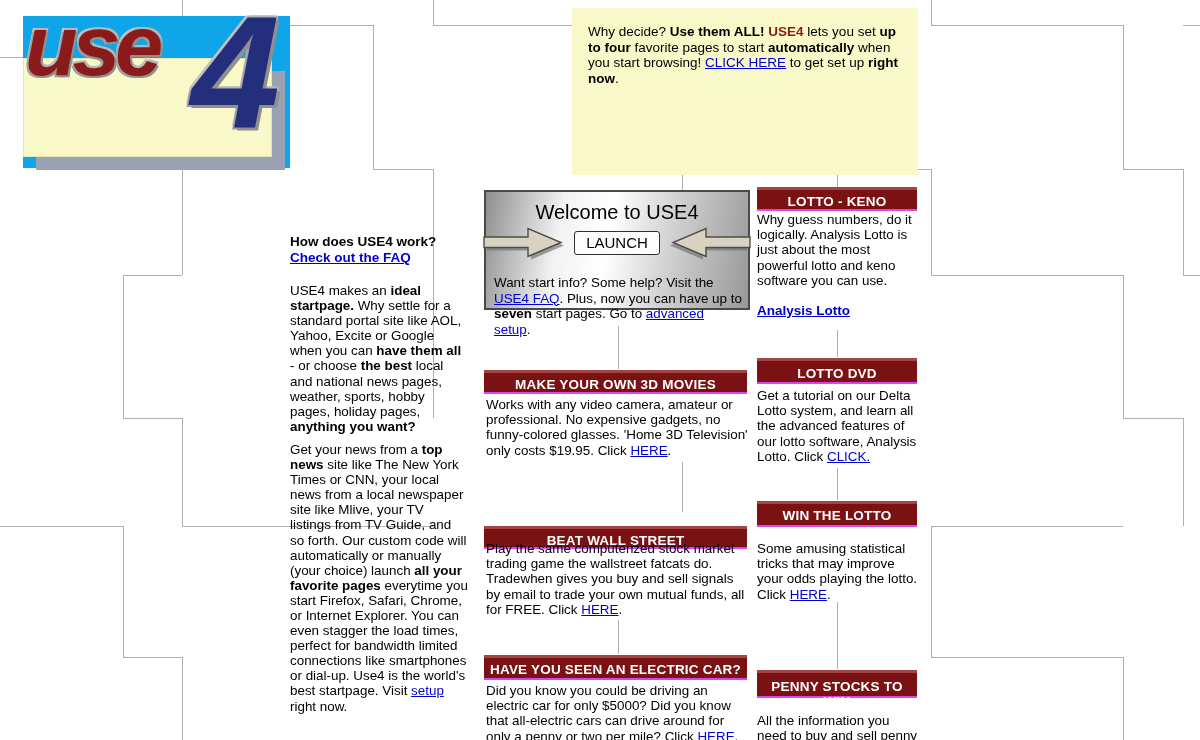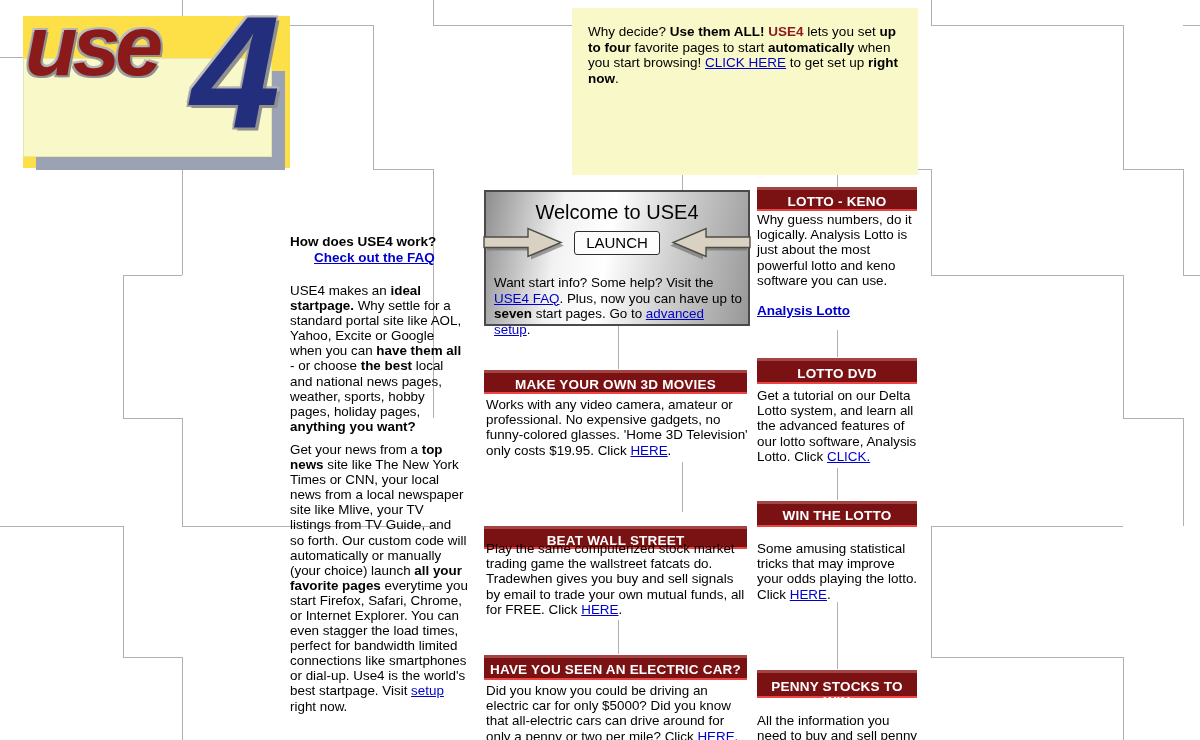--- a/index.html
+++ b/index.html
@@ -6,21 +6,21 @@
   body{
     width:1200px;height:740px;position:relative;overflow:hidden;
     background:#ffffff;
     font-family:"Liberation Sans", sans-serif;
     color:#000;
   }
   .abs{position:absolute;}
   .bgline{position:absolute;background:#b0b0b0;}
 
   
-  #logo{left:23px;top:16px;width:267px;height:152px;background:#fde047;}
+  #logo{left:23px;top:16px;width:267px;height:152px;background:#0ea5e9;}
   #logo .plate{
     position:absolute;left:0;top:42px;width:247px;height:97px;
     background:#f8f8c8;border:1px solid #e6e6b0;
     box-shadow:13px 13px 0 #9aa2b4;
   }
   #logo .word-use{
     position:absolute;left:2px;top:-14px;
     font-size:86px;font-weight:bold;font-style:italic;letter-spacing:-5px;
     color:#8b1a1a;line-height:1;
     text-shadow:2px 2px 0 #8f8f8f,-2px 2px 0 #9f9f9f,2px -2px 0 #b5b5b5,-2px -2px 0 #c0c0c0;
@@ -37,50 +37,50 @@
   #promo .head{
     margin:38px 18px 0 18px;text-align:center;
     font-size:13.5px;font-weight:bold;color:#8b1a1a;line-height:15.5px;
   }
   #promo .body{
     margin:16px 14px 0 16px;font-size:13.5px;line-height:15.5px;
   }
 
   
   #welcome{
-    left:484px;top:190px;width:266px;height:136px;box-sizing:border-box;
+    left:484px;top:190px;width:266px;height:120px;box-sizing:border-box;
     border:2px solid #4a4a4a;
     background:linear-gradient(100deg,#8e8e8e 0%,#f2f2f2 28%,#ffffff 46%,#d2d2d2 68%,#989898 100%);
   }
   #welcome .title{text-align:center;font-size:20px;margin-top:9px;}
   .arrow-row{display:flex;align-items:center;justify-content:center;gap:7px;margin-top:1px;}
   .launch-btn{
     display:inline-block;background:#fdfdfd;border:1px solid #2f2f2f;border-radius:3px;
     font-size:15px;padding:2px 11px 3px 11px;color:#000;cursor:pointer;
   }
   #welcome .note{
     margin:14px 6px 0 8px;font-size:13.4px;line-height:15.5px;
   }
 
   
   .redbar{
     box-sizing:border-box;color:#fff;font-weight:bold;font-size:13.5px;
     text-align:center;letter-spacing:.2px;
     background:#7a1113;
-    border-top:3px solid #a34545;border-bottom:2px solid #ef4444;
+    border-top:3px solid #a34545;border-bottom:2px solid #d946ef;
     padding-top:4px;
   }
   .sec-text{font-size:13.4px;line-height:15.2px;}
 
   .center-link{font-weight:bold;font-size:13.5px;}
 
   
   #leftcol{left:290px;top:234px;width:178px;}
   #leftcol .q{font-size:13.5px;font-weight:bold;line-height:15.5px;}
-  #leftcol .faq{font-size:13.5px;font-weight:bold;line-height:15.5px;margin-left:24px;}
+  #leftcol .faq{font-size:13.5px;font-weight:bold;line-height:15.5px;}
   #leftcol p{font-size:13.4px;line-height:15.1px;margin:0;}
   #leftcol .p1{margin-top:18px;}
   #leftcol .p2{margin-top:8px;}
 
   a.link{color:#0000cc;text-decoration:underline;cursor:pointer;}
   .b{font-weight:bold;}
   .dr{color:#8b1a1a;font-weight:bold;}
 
   svg{display:block;}
 </style>

